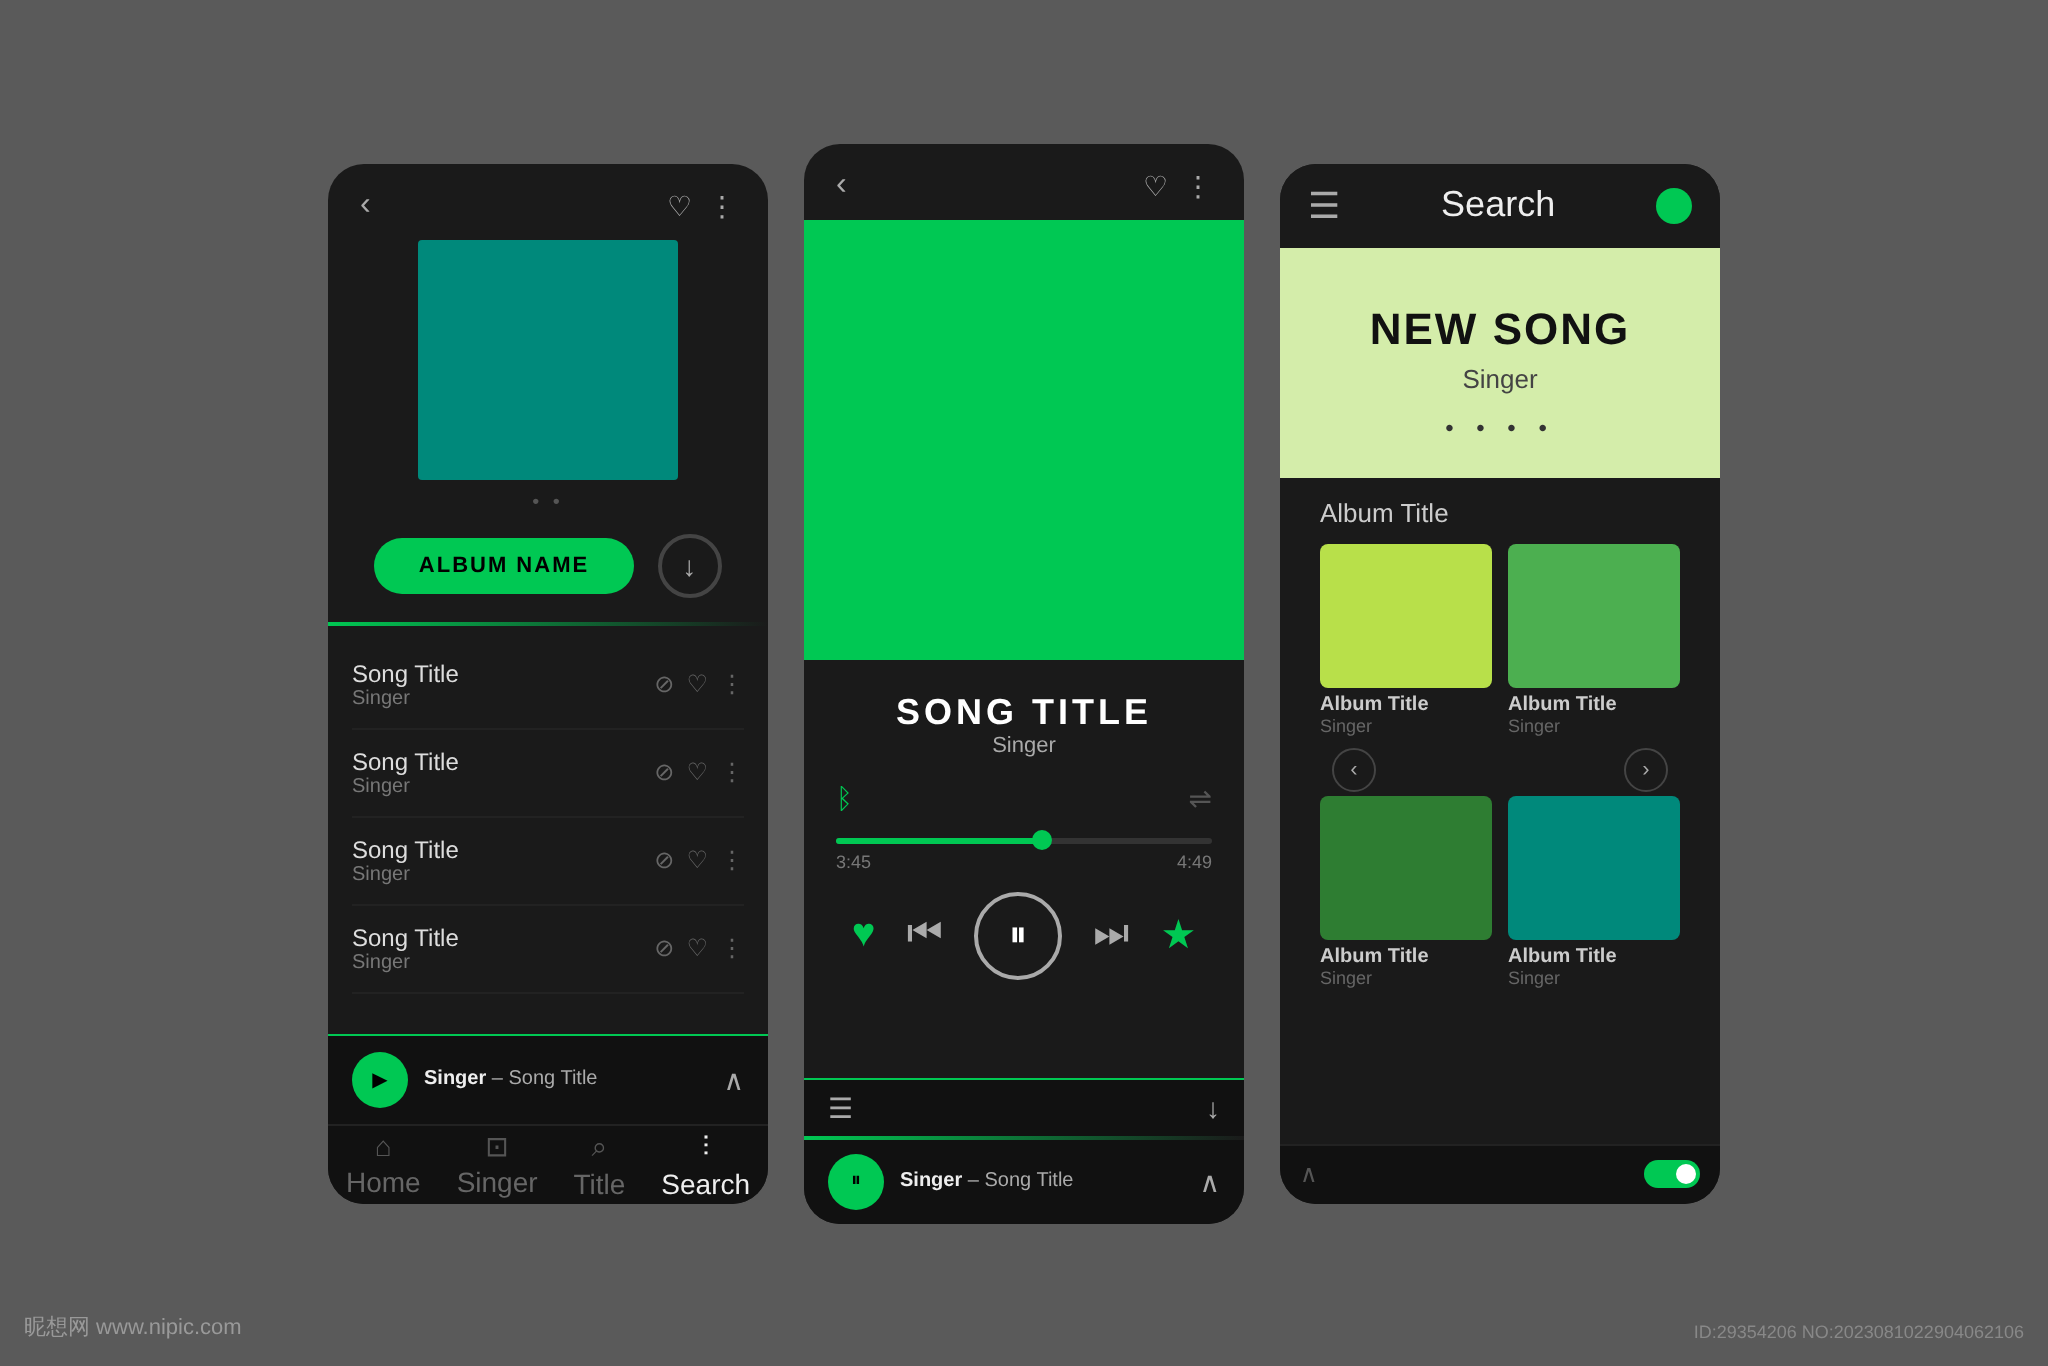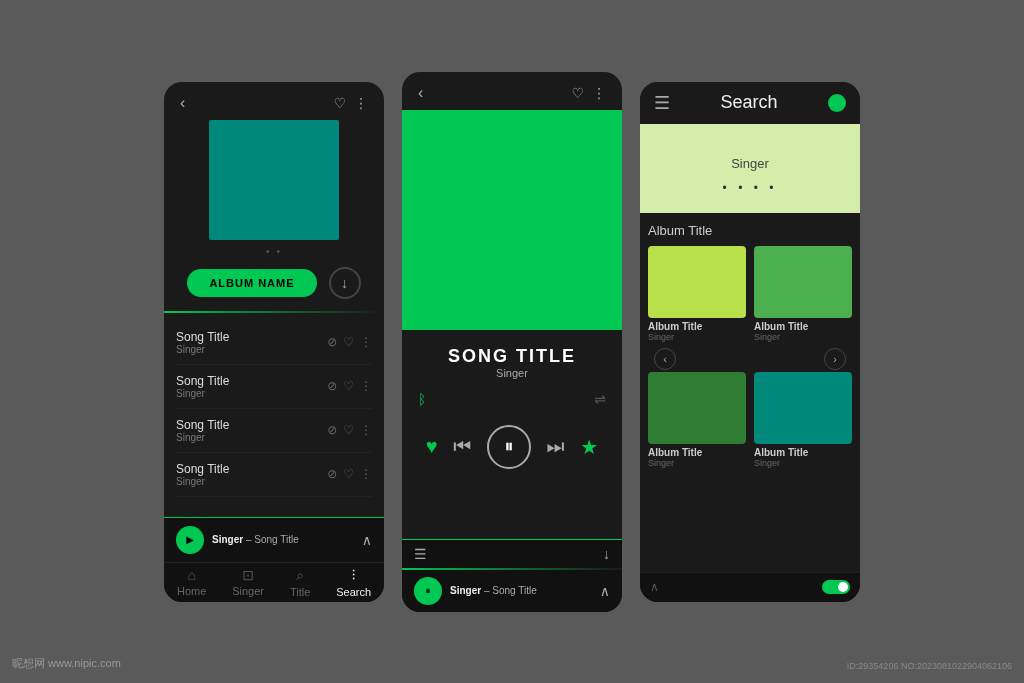--- a/index.html
+++ b/index.html
@@ -154,21 +154,21 @@
       border-top: 1px solid #222;
     }
     .nav-item {
       display: flex;
       flex-direction: column;
       align-items: center;
       gap: 2px;
       cursor: pointer;
     }
     .nav-item .nav-label {
-      font-size: 11px;
+      font-size: 14px;
       color: #666;
     }
     .nav-item.active .nav-label { color: #eee; }
     .nav-icon { font-size: 14px; color: #555; }
     .nav-item.active .nav-icon { color: #eee; }
 
     
     .p2-header {
       display: flex;
       justify-content: space-between;
@@ -310,21 +310,21 @@
       text-align: center;
     }
     .p3-hero .new-song { font-size: 22px; font-weight: bold; color: #111; letter-spacing: 1px; }
     .p3-hero .singer { font-size: 13px; color: #444; margin-top: 4px; }
     .p3-hero-dots {
       margin-top: 10px;
       letter-spacing: 4px;
       color: #333;
       font-size: 12px;
     }
-    .p3-section { padding: 10px 8px 4px; }
+    .p3-section { padding: 10px 20px 4px; }
     .p3-section-title { font-size: 13px; color: #ccc; margin-bottom: 8px; }
     .p3-albums-grid {
       display: grid;
       grid-template-columns: 1fr 1fr;
       gap: 8px;
     }
     .p3-album-card { }
     .p3-album-thumb {
       width: 100%;
       height: 72px;
@@ -518,20 +518,31 @@
     <div class="p2-song-title-area">
       <div class="song-main">SONG TITLE</div>
       <div class="singer">Singer</div>
     </div>
 
     <div class="p2-bluetooth-row">
       <span class="p2-bt-icon">ᛒ</span>
       <span class="p2-shuffle-icon">⇌</span>
     </div>
 
+    <div class="p2-progress-area">
+      <div class="p2-progress-bar">
+        <div class="p2-progress-fill">
+          <div class="p2-progress-dot"></div>
+        </div>
+      </div>
+      <div class="p2-time-row">
+        <span>3:45</span>
+        <span>4:49</span>
+      </div>
+    </div>
 
     <div class="p2-controls">
       <span class="ctrl-heart">♥</span>
       <span class="ctrl-icon">⏮</span>
       <div class="ctrl-play">⏸</div>
       <span class="ctrl-icon">⏭</span>
       <span class="ctrl-star">★</span>
     </div>
 
     <div class="p2-bottom-bar">
@@ -553,20 +564,21 @@
   </div>
 
   <div class="phone phone-3">
     <div class="p3-header">
       <span style="color:#aaa;font-size:18px;cursor:pointer;">☰</span>
       <span class="p3-welcome">Search</span>
       <div class="p3-green-dot"></div>
     </div>
 
     <div class="p3-hero">
+      <div class="new-song">NEW SONG</div>
       <div class="singer">Singer</div>
       <div class="p3-hero-dots">• • • •</div>
     </div>
 
     <div class="p3-section">
       <div class="p3-section-title">Album Title</div>
       <div class="p3-albums-grid">
         <div class="p3-album-card">
           <div class="p3-album-thumb thumb-yellow-green"></div>
           <div class="p3-album-name">Album Title</div>

